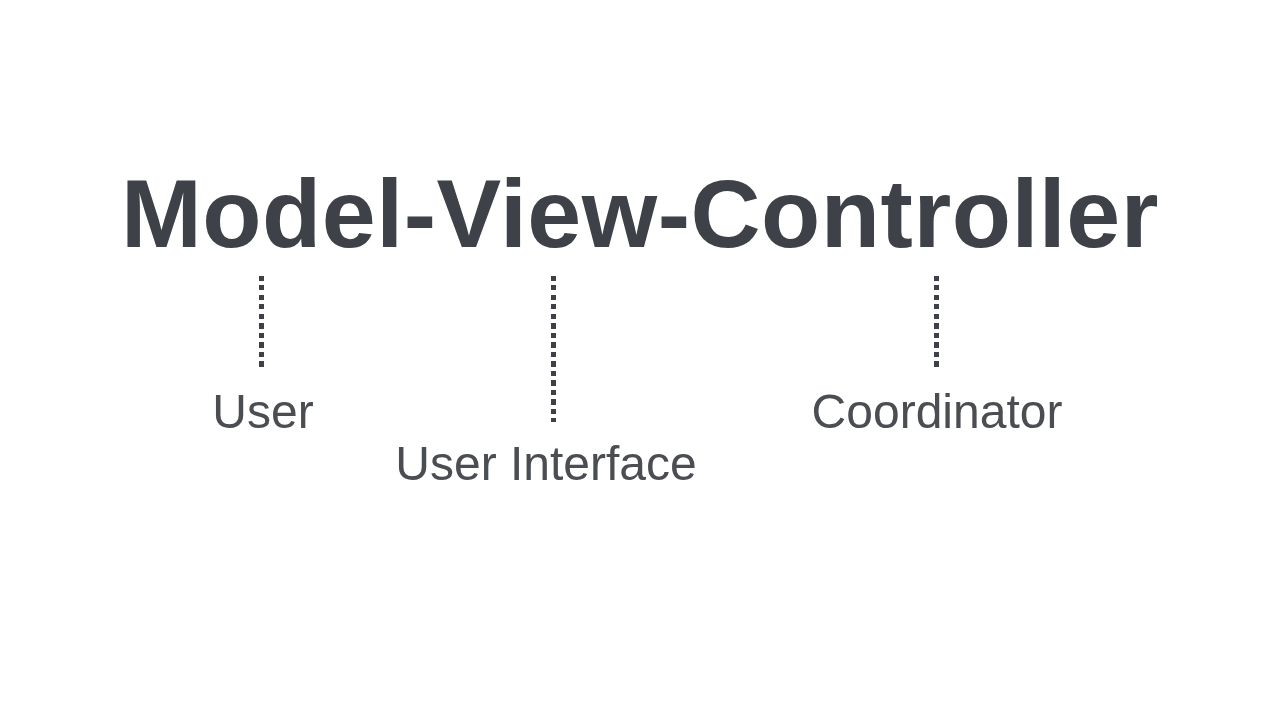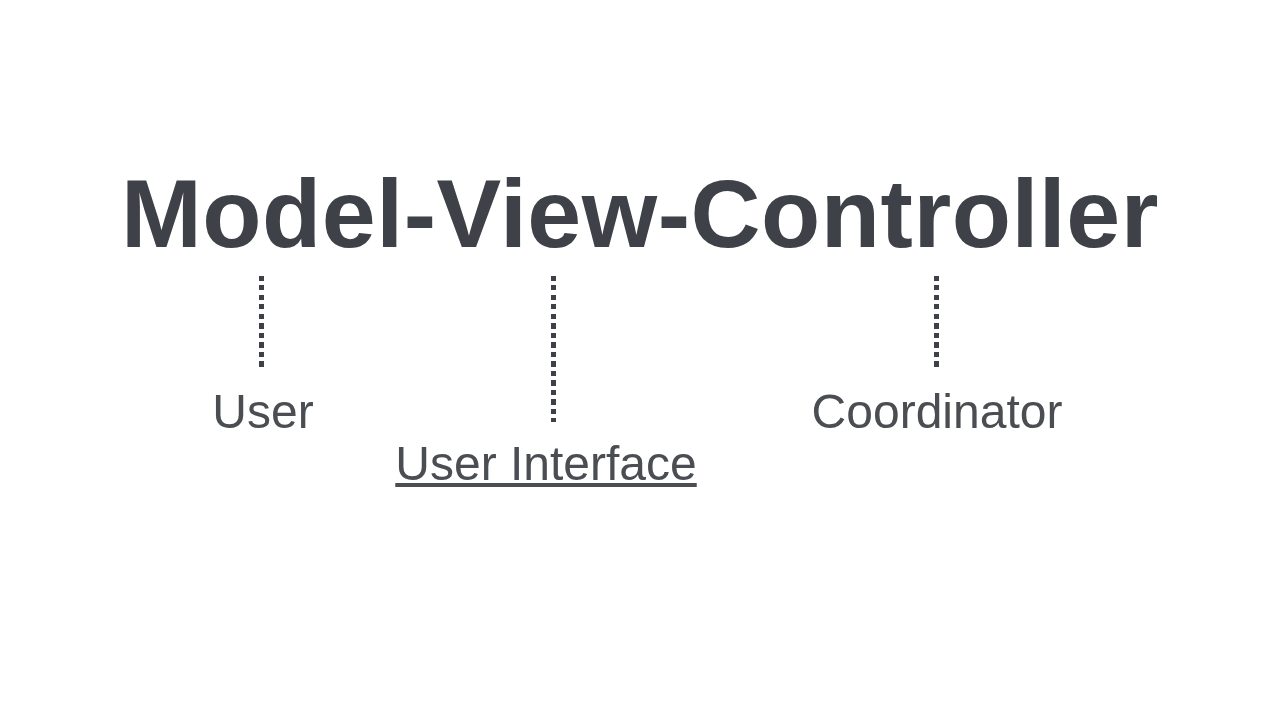--- a/index.html
+++ b/index.html
@@ -53,21 +53,21 @@
   .label {
     position: absolute;
     transform: translateX(-50%);
     font-size: 48px;
     font-weight: 300;
     color: var(--label-color);
     white-space: nowrap;
     line-height: 1;
   }
   .label.l1 { left: 263px; top: 388px; }
-  .label.l2 { left: 546px; top: 440px; text-decoration: underline; }
+  .label.l2 { left: 546px; top: 440px; }
   .label.l3 { left: 926px; top: 388px; margin-left: 11px; }
 </style>
 </head>
 <body>
 
 <div class="stage">
 
   <h1 class="title">Model-View-Controller</h1>
 
   <div class="connector c1"></div>

